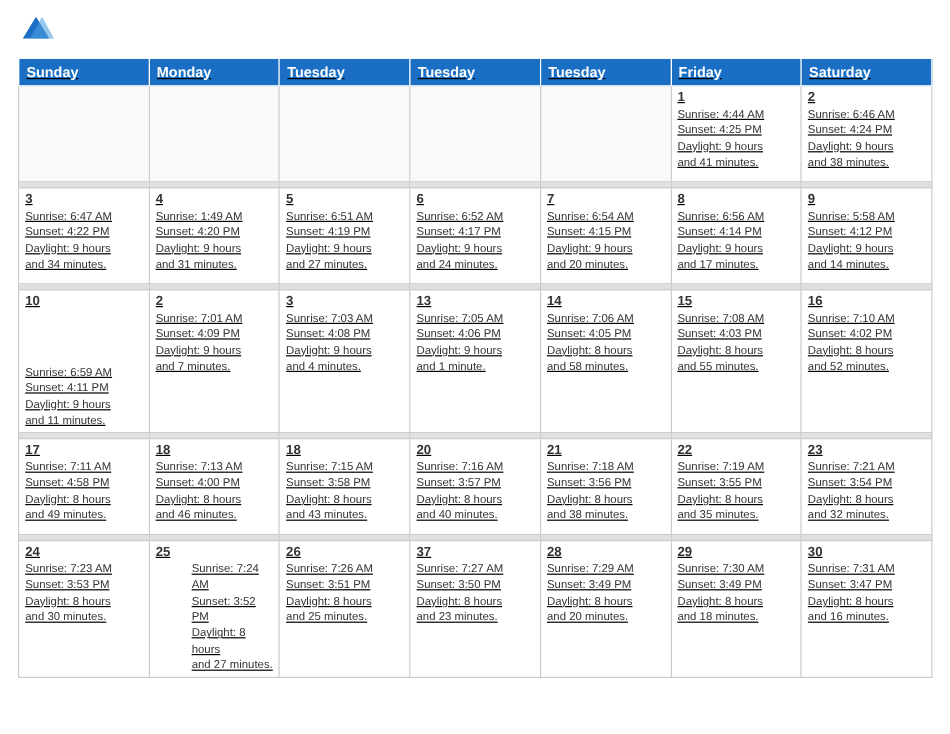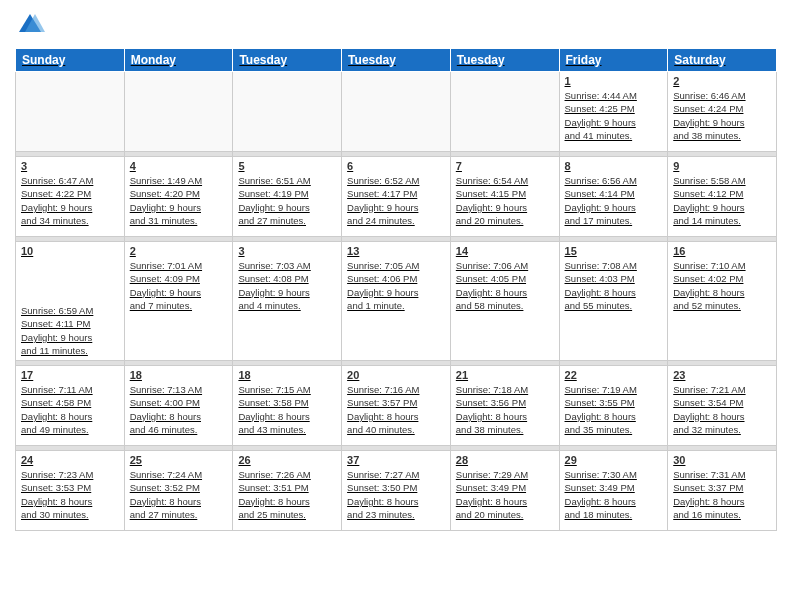--- a/index.html
+++ b/index.html
@@ -344,21 +344,21 @@
         <tr>
           <td>
             <span class="day-num">24</span>
             <div class="day-info" style="white-space: pre-line;">Sunrise: 7:23 AM
 Sunset: 3:53 PM
 Daylight: 8 hours
 and 30 minutes.</div>
           </td>
           <td>
             <span class="day-num">25</span>
-            <div class="day-info" style="white-space: pre-line;">Sunrise: 7:24 AM
+            <div class="day-info" style="white-space: pre-line; margin-left: 30px;">Sunrise: 7:24 AM
 Sunset: 3:52 PM
 Daylight: 8 hours
 and 27 minutes.</div>
           </td>
           <td>
             <span class="day-num">26</span>
             <div class="day-info" style="white-space: pre-line;">Sunrise: 7:26 AM
 Sunset: 3:51 PM
 Daylight: 8 hours
 and 25 minutes.</div>
@@ -380,20 +380,20 @@
           <td>
             <span class="day-num">29</span>
             <div class="day-info" style="white-space: pre-line;">Sunrise: 7:30 AM
 Sunset: 3:49 PM
 Daylight: 8 hours
 and 18 minutes.</div>
           </td>
           <td>
             <span class="day-num">30</span>
             <div class="day-info" style="white-space: pre-line;">Sunrise: 7:31 AM
-Sunset: 3:37 PM
+Sunset: 3:47 PM
 Daylight: 8 hours
 and 16 minutes.</div>
           </td>
         </tr>
       </tbody>
   </table>
 </div>
 
 </body></html>

